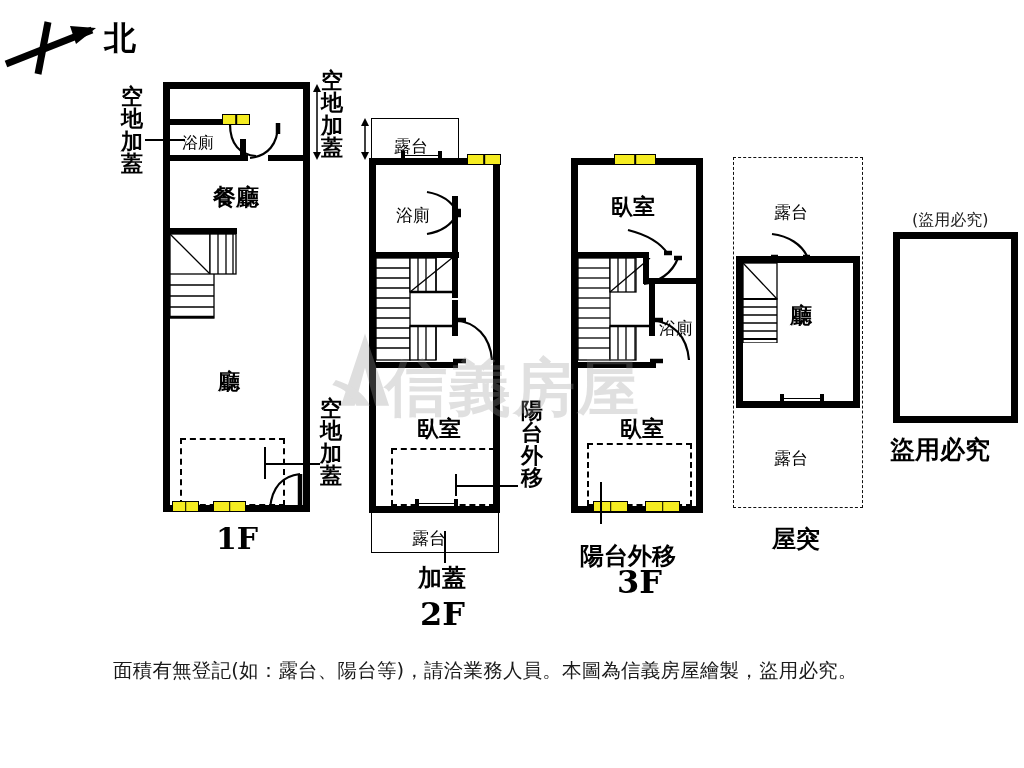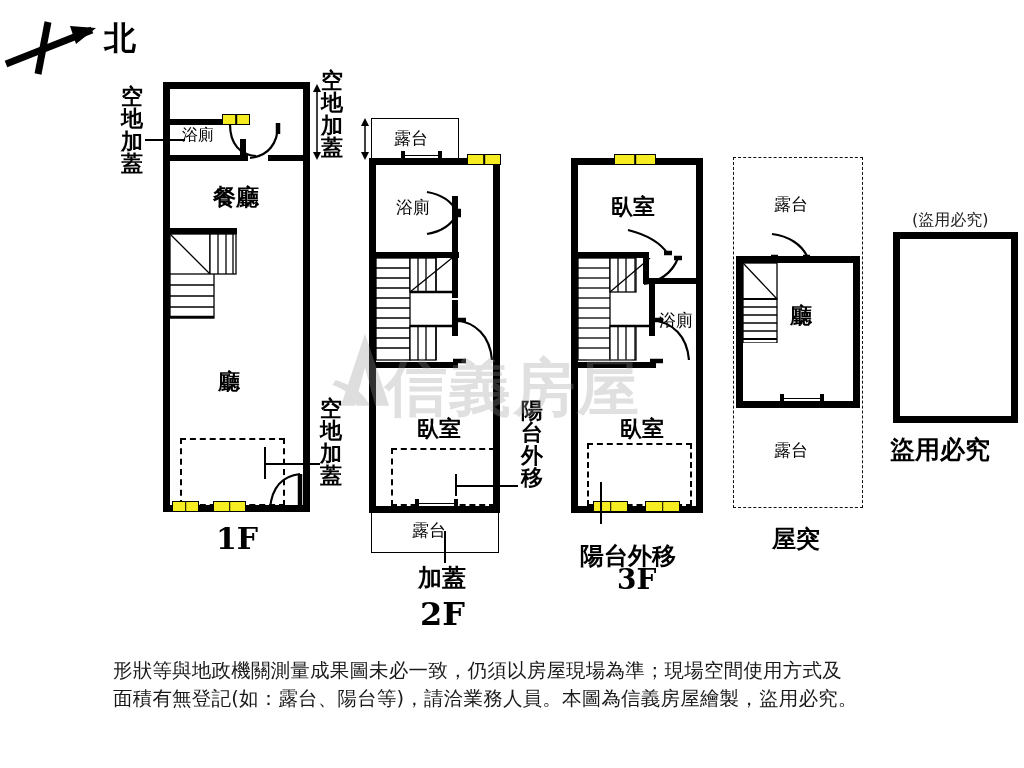--- a/index.html
+++ b/index.html
@@ -44,21 +44,21 @@
           font-family:"DejaVu Sans","Liberation Sans",sans-serif;white-space:nowrap;}
   #wmlogo{position:absolute;left:322px;top:330px;width:86px;height:86px;opacity:.32;pointer-events:none;}
   #wmsub{position:absolute;left:332px;top:404px;width:380px;text-align:center;
          font-size:13px;color:#b9b9b9;letter-spacing:3px;white-space:nowrap;pointer-events:none;}
 
   #disclaimer{position:absolute;left:113px;top:657px;width:800px;font-size:19.5px;
               line-height:1.42;color:#1a1a1a;text-align:left;letter-spacing:.2px;}
   .floorLbl{position:absolute;font-size:30px;font-weight:bold;
             font-family:"DejaVu Serif","Liberation Serif",serif;}
   .roomLbl{position:absolute;font-size:21px;font-weight:bold;white-space:nowrap;}
-  .roomLblSm{position:absolute;font-size:16px;white-space:nowrap;}
+  .roomLblSm{position:absolute;font-size:16px;white-space:nowrap;margin-top:8px;}
   .capLbl{position:absolute;font-size:22px;font-weight:bold;white-space:nowrap;}
   .capLblBig{position:absolute;font-size:25px;font-weight:bold;white-space:nowrap;}
   .tinyLbl{position:absolute;font-size:15px;white-space:nowrap;color:#222;}
   .vlabel{position:absolute;font-size:21px;font-weight:bold;}
 </style>
 </head>
 <body>
 
 <div id="stage">
 
@@ -312,21 +312,21 @@
 
     <div class="roomLbl cn" style="left:620px;top:418px;font-size:22px;">臥室</div>
     <div class="dash-box" style="left:587px;top:443px;width:105px;height:63px;"></div>
 
     <div class="win" style="left:593px;top:501px;width:35px;height:11px;"></div>
     <div class="win" style="left:645px;top:501px;width:35px;height:11px;"></div>
 
     <div class="leadV" style="left:600px;top:482px;height:42px;"></div>
     <div class="capLbl cn" style="left:580px;top:544px;font-size:24px;">陽台外移</div>
 
-    <div class="floorLbl cn" style="left:617px;top:566px;font-size:28px;">3F</div>
+    <div class="floorLbl cn" style="left:617px;top:566px;font-size:32px;">3F</div>
   </div>
 
   <div>
 
     <div class="dash-box-thin" style="left:733px;top:157px;width:130px;height:351px;"></div>
 
     <div class="roomLblSm cn" style="left:774px;top:196px;font-size:17px;">露台</div>
 
     <div class="wallH" style="left:736px;top:256px;width:124px;height:7px;"></div>
     <div class="wallV" style="left:736px;top:256px;width:7px;height:152px;"></div>
@@ -375,17 +375,16 @@
 
   <svg id="wmlogo" viewBox="0 0 100 100">
     <path d="M50 4 L22 88 L38 88 L50 44 L62 88 L78 88 Z" fill="#9a9a9a"></path>
     <path d="M16 58 C 34 64, 48 72, 56 88 L40 88 C 34 76, 26 68, 12 64 Z" fill="#9a9a9a"></path>
   </svg>
   <div id="wm">
     <span id="wmtext">信義房屋</span>
   </div>
 
   <div id="disclaimer">
-    <div>形狀等與地政機關測量成果圖未必一致，仍須以房屋現場為準；現場空間使用方式及</div>
     <div>面積有無登記(如：露台、陽台等)，請洽業務人員。本圖為信義房屋繪製，盜用必究。</div>
   </div>
 
 </div>
 
 </body></html>

